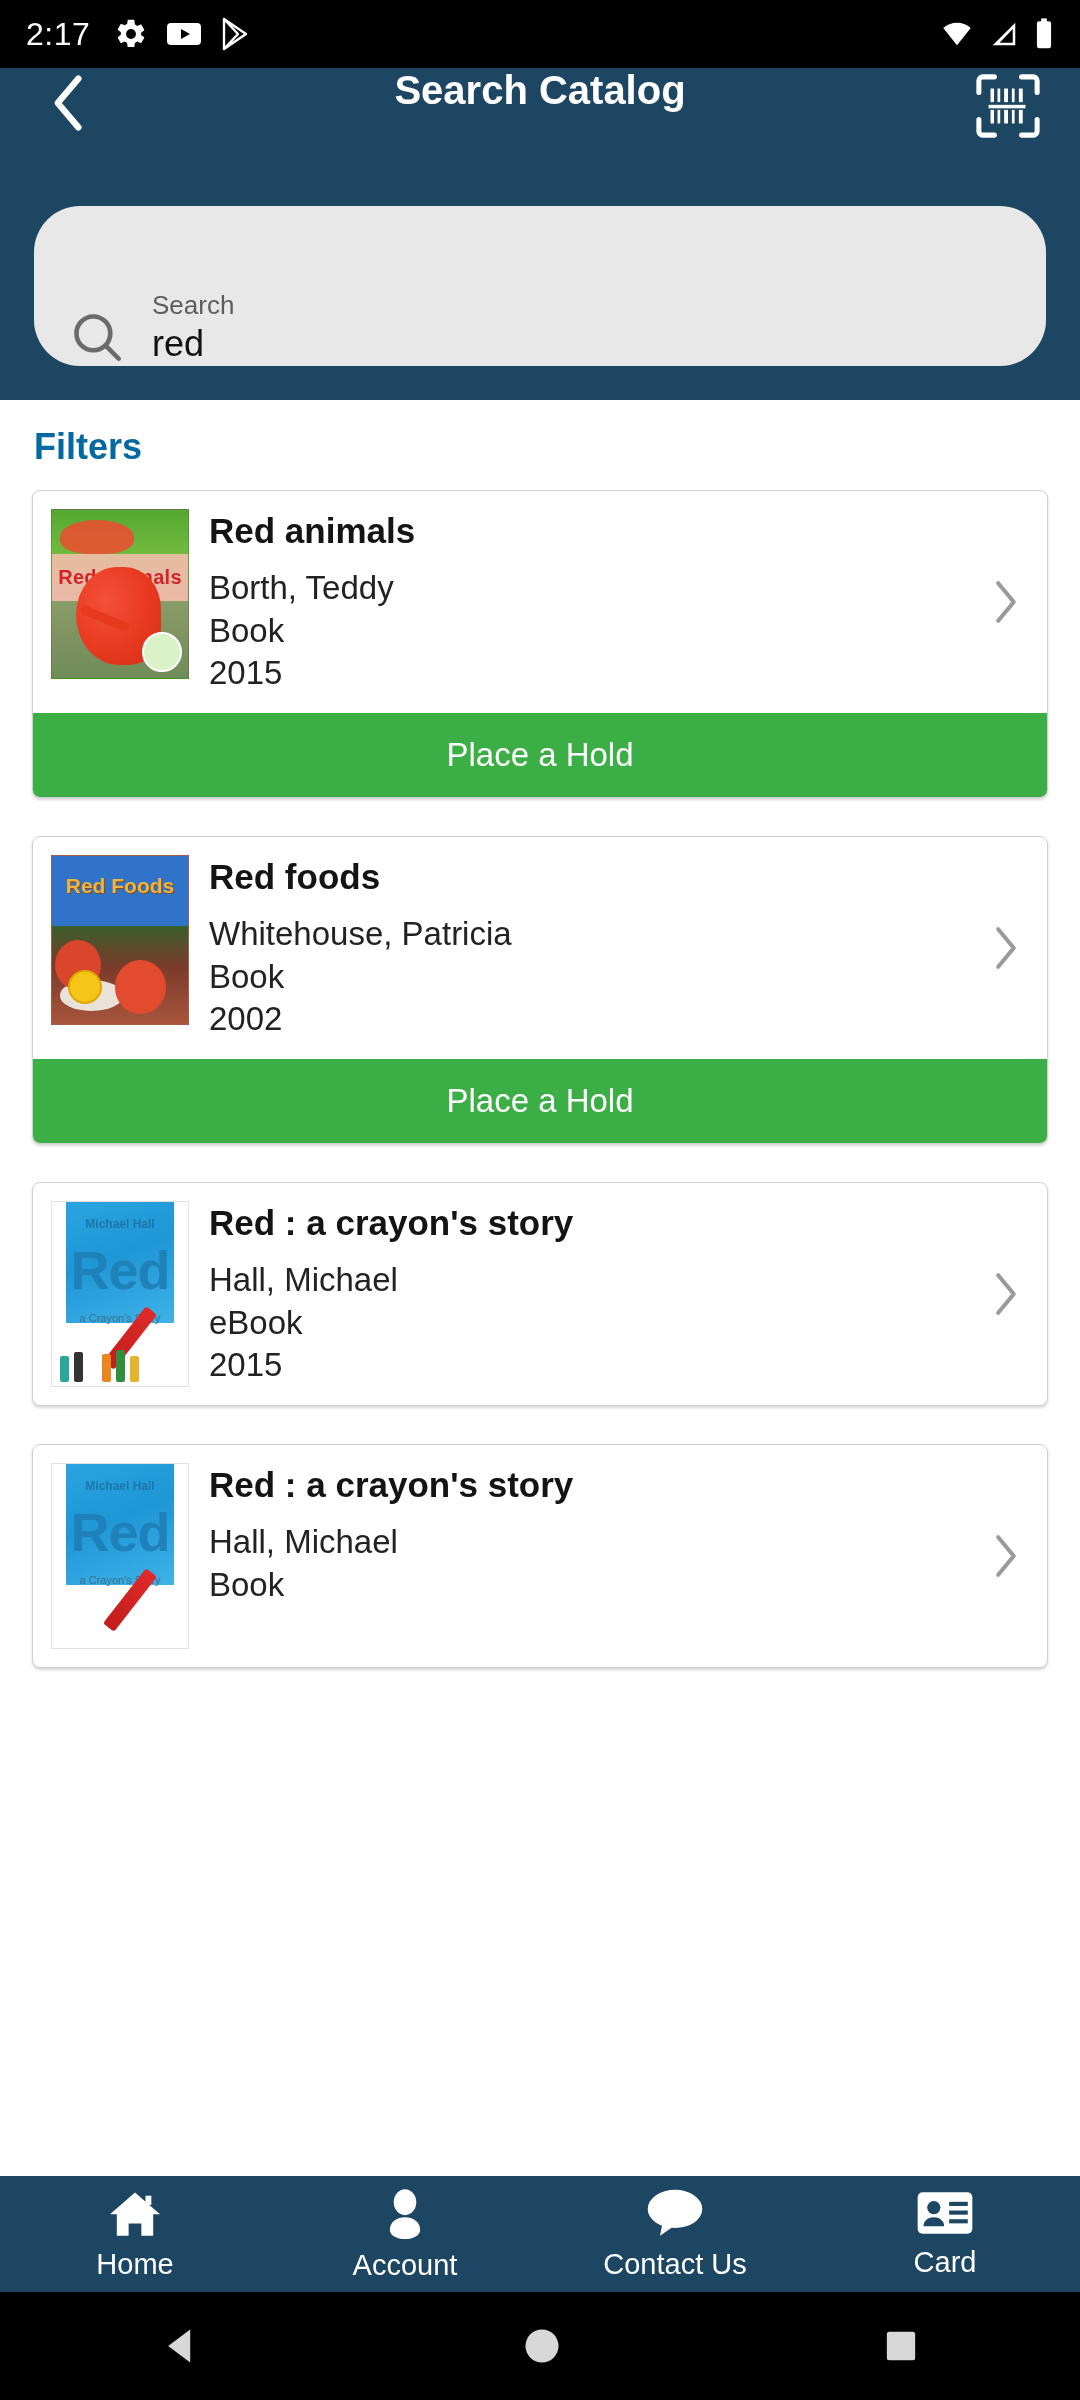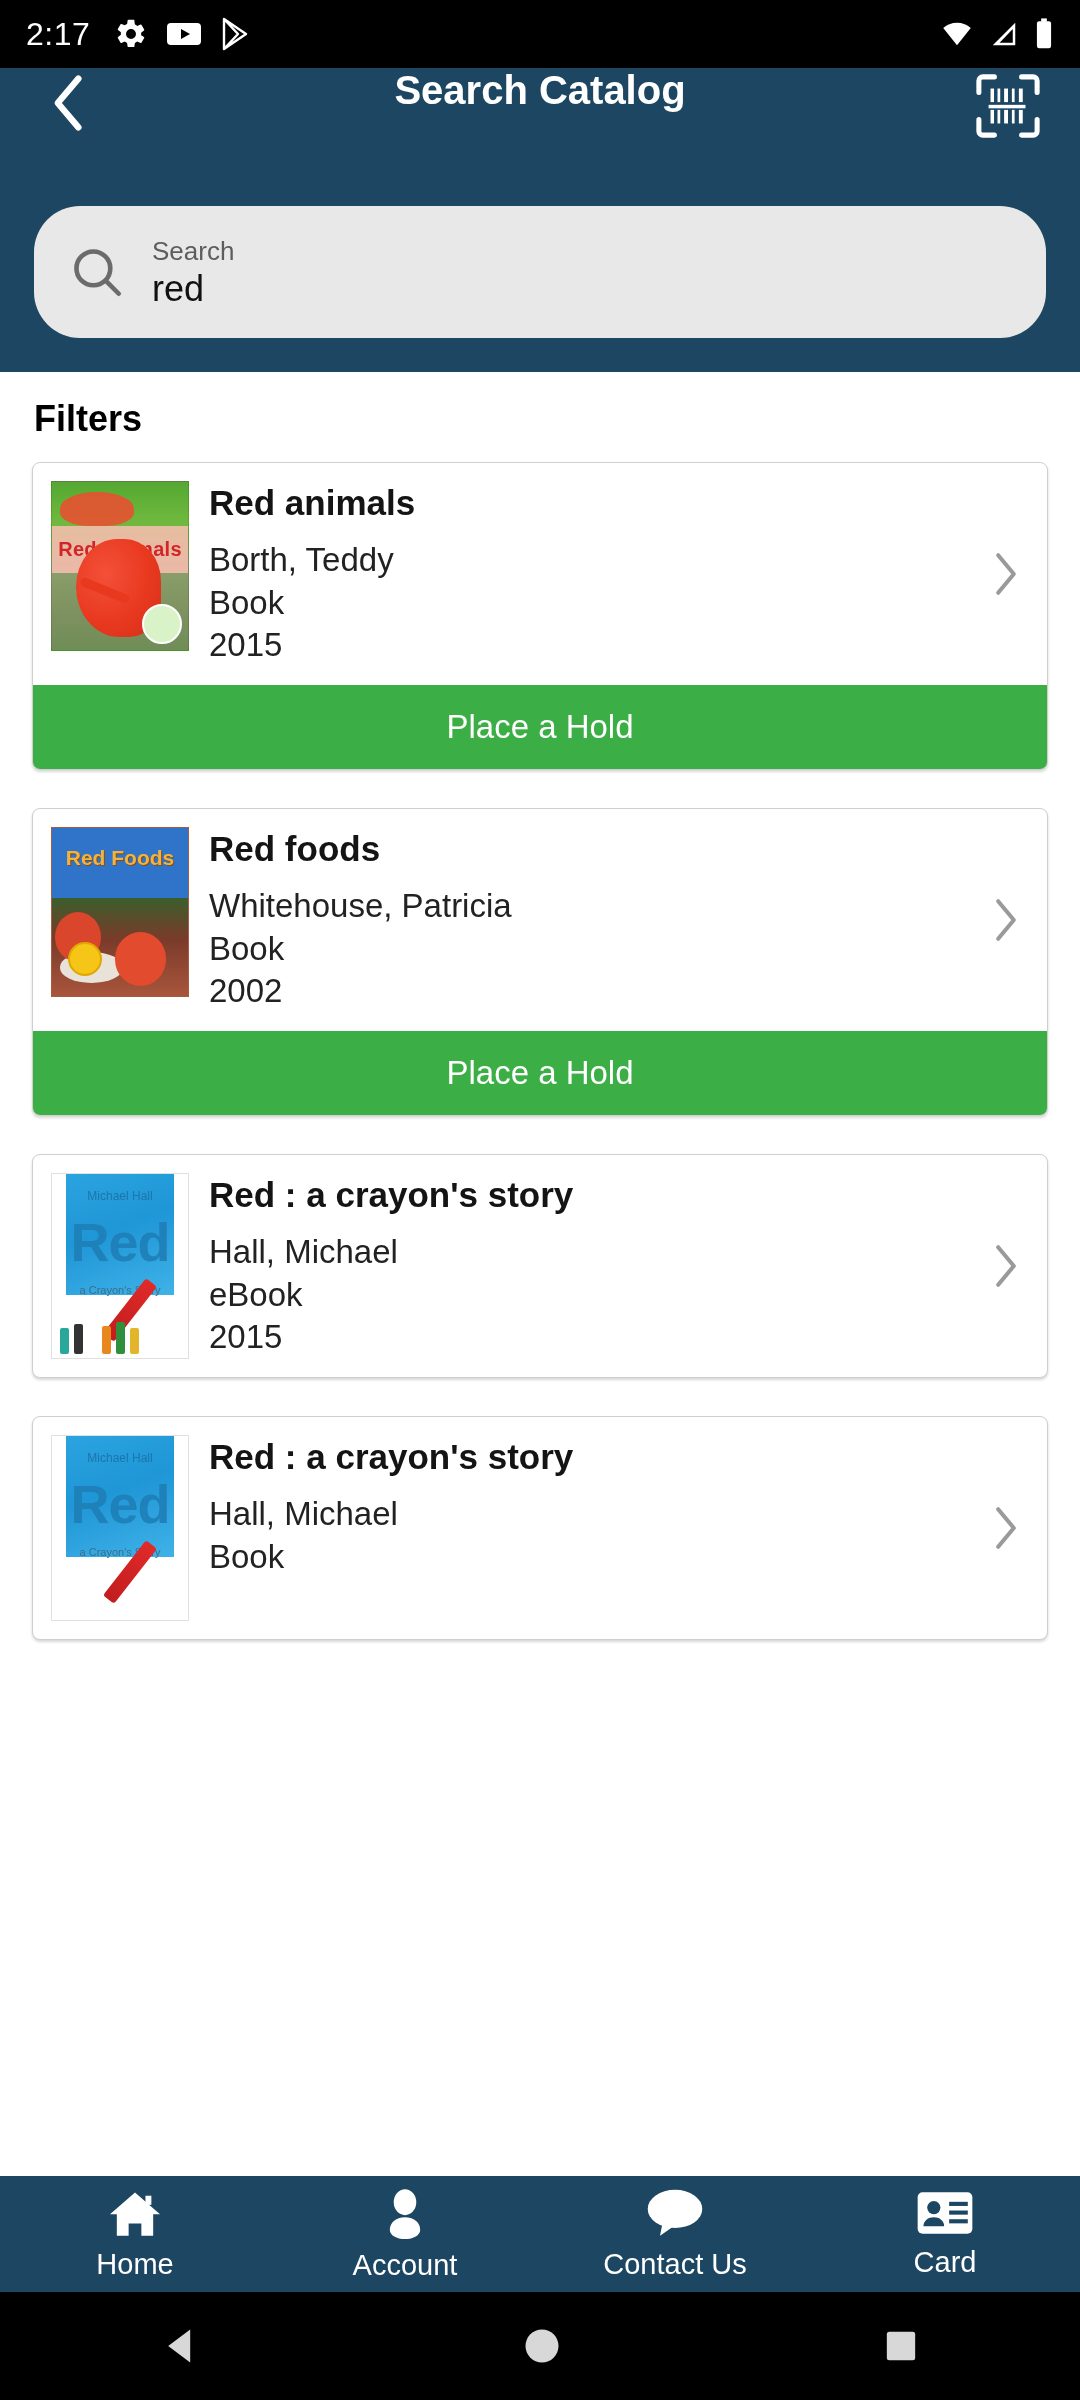--- a/index.html
+++ b/index.html
@@ -29,30 +29,30 @@
   .back-btn { width:70px; height:70px; display:flex; align-items:center; justify-content:center; }
   .app-title {
     position:absolute; left:0; right:0; text-align:center;
     color:#ffffff; font-size:40px; font-weight:bold; pointer-events:none;
   }
   .scan-btn { margin-left:auto; width:76px; height:76px; display:flex; align-items:center; justify-content:center; z-index:2;}
 
   
   .search-zone { background:#1C4661; padding:30px 34px 34px 34px; }
   .search-box {
-    background:#E8E8E8; border-radius:46px; height:132px;
-    display:flex; align-items:center; padding:0 34px; gap:26px;
+    background:#E8E8E8; border-radius:46px; height:160px;
+    display:flex; align-items:flex-end; padding:0 34px; gap:26px;
   }
   .search-text-wrap { display:flex; flex-direction:column; justify-content:center; padding-top:4px;}
   .search-label { font-size:26px; color:#5d5d5d; line-height:1.15; }
   .search-value { font-size:36px; color:#111111; line-height:1.25; }
 
   
   .content { background:#ffffff; padding:0 32px; }
-  .filters-title { font-size:36px; font-weight:bold; color:#000000; padding:26px 0 22px 2px; }
+  .filters-title { font-size:36px; font-weight:bold; color:#0369a1; padding:26px 0 22px 2px; }
 
   .card {
     border:1px solid #cfcfcf; border-radius:8px; background:#ffffff;
     margin-bottom:38px; box-shadow:0 2px 3px rgba(0,0,0,.16); overflow:hidden;
   }
   .card-body { display:flex; align-items:flex-start; padding:18px 14px 18px 18px; }
   .cover {
     width:138px; height:170px; flex:0 0 138px; position:relative;
     overflow:hidden; border:1px solid rgba(0,0,0,.12);
   }
@@ -98,21 +98,21 @@
     background:linear-gradient(180deg,#3a5e2c 0%,#7a3b2a 42%,#a9553c 100%); }
   .cv-foods .tom1 { position:absolute; left:2%; top:50%; width:34%; height:30%; background:#d9462c; border-radius:50%; }
   .cv-foods .tom2 { position:absolute; left:46%; top:62%; width:38%; height:32%; background:#e24b2e; border-radius:50%; }
   .cv-foods .plate { position:absolute; left:6%; bottom:8%; width:46%; height:18%; background:#e8e2d8; border-radius:50%; }
   .cv-foods .badge2 { position:absolute; left:12%; bottom:12%; width:34px; height:34px; border-radius:50%; background:#f5c518; border:2px solid #e0a800; }
 
   .cv-red { background:#ffffff; }
   .cv-red .sheet { position:absolute; top:0; left:10%; right:10%; height:66%;
     background:linear-gradient(160deg,#2aa4e0 0%,#1f96d6 45%,#3fb2e8 100%); }
   .cv-red .author { position:absolute; top:8%; left:0; right:0; text-align:center;
-    color:#1b6fa3; font-size:12px; font-weight:normal; opacity:.85; }
+    color:#1b6fa3; font-size:12px; font-weight:bold; opacity:.85; }
   .cv-red .word { position:absolute; top:20%; left:0; right:0; text-align:center;
     font-size:54px; font-weight:bold; color:#1f7fb8; opacity:.92; letter-spacing:-1px; }
   .cv-red .sub { position:absolute; top:60%; left:0; right:0; text-align:center;
     color:#3b6e8c; font-size:11px; }
   .cv-red .crayon { position:absolute; left:52%; top:55%; width:14px; height:70px;
     background:linear-gradient(180deg,#e02a2a 0%,#c21d1d 100%); transform:rotate(38deg); border-radius:3px; }
   .cv-red .row { position:absolute; bottom:4px; left:6%; right:6%; display:flex; gap:5px; align-items:flex-end; }
   .cv-red .row i { display:block; width:9px; border-radius:2px; }
 
   

